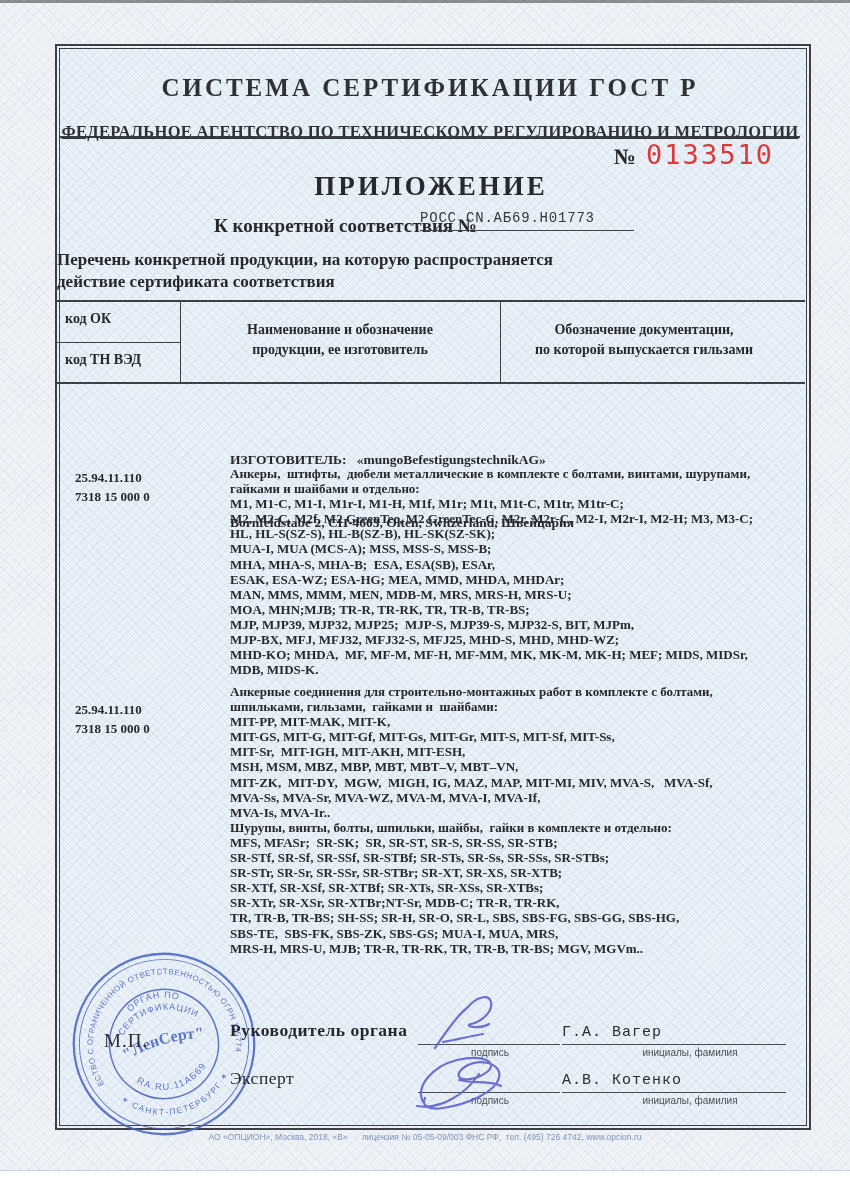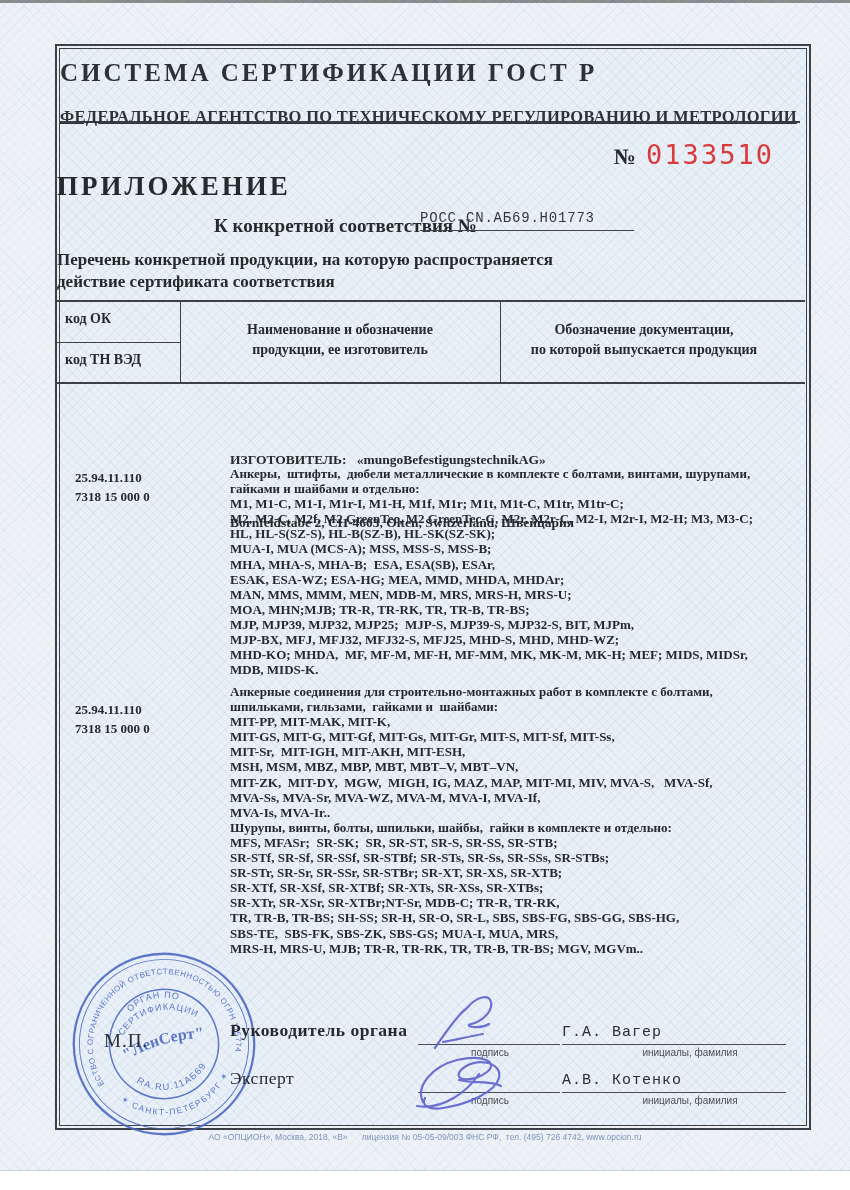--- a/index.html
+++ b/index.html
@@ -15,27 +15,27 @@
   .scan-edge{position:absolute;top:0;left:0;width:100%;height:3px;background:#3a3a3a;opacity:.55;}
   
   .frame{position:absolute;left:55px;top:44px;width:748px;height:1078px;border:2px solid #3c4147;padding:2px;}
   .frame-inner{
     width:100%;height:100%;box-sizing:border-box;border:1px solid #3c4147;
     background-color:#e9f0f7;
     background-image:
       repeating-linear-gradient(45deg, rgba(140,170,205,.12) 0 1px, transparent 1px 6px),
       repeating-linear-gradient(-45deg, rgba(140,170,205,.12) 0 1px, transparent 1px 6px);
   }
-  .hdr{position:absolute;left:60px;top:49px;width:740px;height:72px;border-bottom:2px solid #3c4147;text-align:left;}
+  .hdr{position:absolute;left:60px;top:64px;width:740px;height:72px;border-bottom:2px solid #3c4147;text-align:center;}
   .hdr-line1{margin-top:10px;font-size:25px;font-weight:bold;letter-spacing:3px;color:#2e3237;}
   .hdr-line2{margin-top:20px;font-size:16.5px;font-weight:bold;letter-spacing:.3px;color:#2e3237;text-decoration:underline;}
   .serial{position:absolute;left:614px;top:139px;white-space:nowrap;}
   .serial-prefix{font-size:22px;font-weight:bold;color:#26292e;}
   .serial-number{font-family:"DejaVu Sans Mono", monospace;font-size:27px;color:#d93a3c;letter-spacing:2px;margin-left:10px;}
-  .doc-title{position:absolute;left:57px;top:171px;width:748px;font-size:27px;font-weight:bold;letter-spacing:3px;}
+  .doc-title{position:absolute;left:57px;top:171px;width:748px;text-align:center;font-size:27px;font-weight:bold;letter-spacing:3px;}
   .cert-label{position:absolute;left:214px;top:215px;font-size:19px;font-weight:bold;}
   .cert-num{
     position:absolute;left:420px;top:201px;width:214px;height:30px;box-sizing:border-box;
     border-bottom:1px solid #3f444a;font-family:Liberation Mono, monospace;
     font-size:14px;letter-spacing:.8px;color:#33373d;padding-top:9px;
   }
   .subtitle{position:absolute;left:57px;top:249px;width:748px;text-align:left;font-size:17px;font-weight:bold;line-height:22px;}
   
   .thead{position:absolute;left:57px;top:300px;width:748px;height:80px;border-top:2px solid #3c4147;border-bottom:2px solid #3c4147;}
   .thead .v1{position:absolute;left:123px;top:0;width:0;height:80px;border-left:1.5px solid #3c4147;}
@@ -102,21 +102,21 @@
     <div class="v2"></div>
     <div class="h1"></div>
     <div class="c1a">код ОК</div>
     <div class="c1b">код ТН ВЭД</div>
     <div class="c2">
       <div>Наименование и обозначение</div>
       <div>продукции, ее изготовитель</div>
     </div>
     <div class="c3">
       <div>Обозначение документации,</div>
-      <div>по которой выпускается продукция</div>
+      <div>по которой выпускается гильзами</div>
     </div>
   </div>
 
   <div class="manu">
     <div>ИЗГОТОВИТЕЛЬ:   «mungoBefestigungstechnikAG»</div>
     <div>Bornfeldstabe 2, CH-4603, Olten, Switzerland, Швейцария</div>
   </div>
 
   <div>
     <div class="pblock" style="top:466px">

